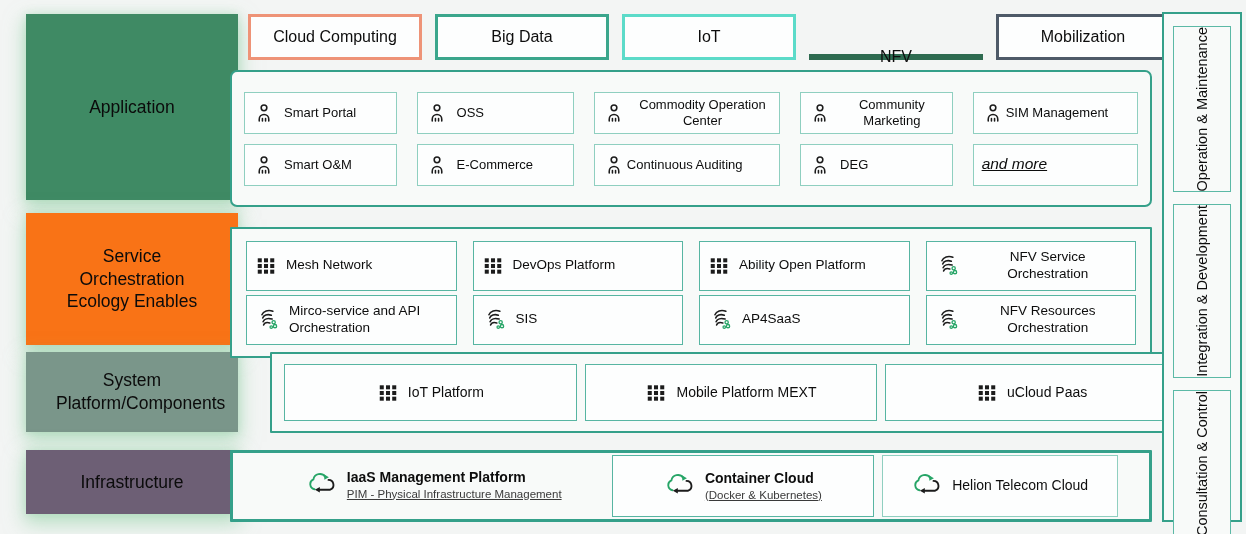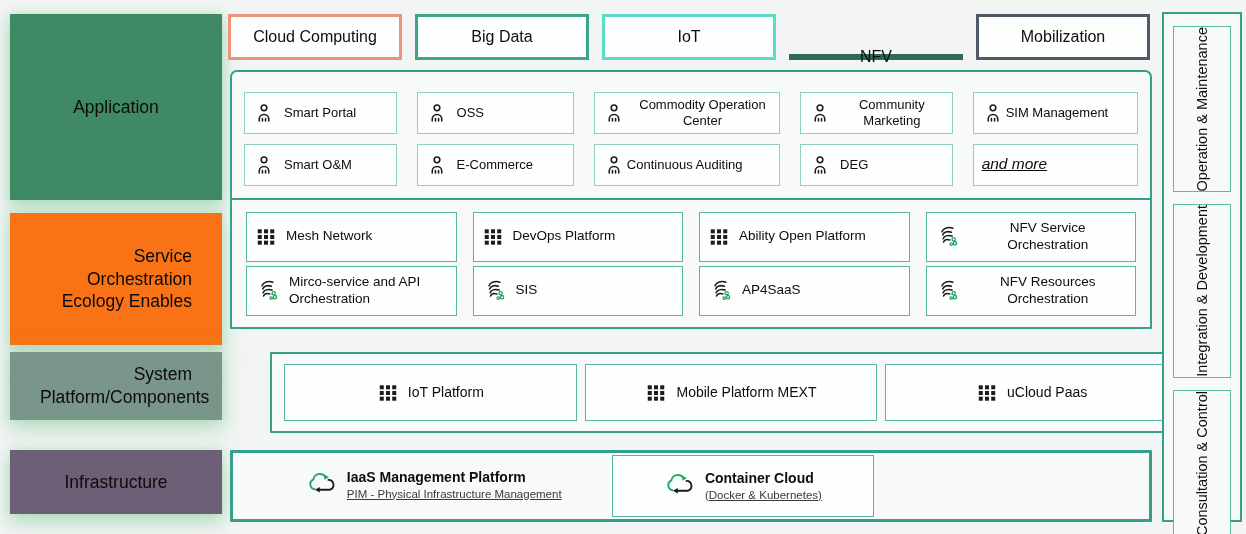--- a/index.html
+++ b/index.html
@@ -7,44 +7,44 @@
     width:1246px;height:534px;position:relative;overflow:hidden;
     background:#f3f5f4;
     font-family:"Liberation Sans", sans-serif;
     color:#0d0d0d;
     -webkit-font-smoothing:antialiased;
   }
   .abs{position:absolute;box-sizing:border-box;}
 
   
   .rail-box{
-    left:10px;width:212px;
-    display:flex;align-items:center;justify-content:center;text-align:right;
+    left:26px;width:212px;
+    display:flex;align-items:center;justify-content:center;text-align:center;
     font-size:17.5px;line-height:1.3;color:#0b0b0b;
     box-shadow:0 8px 18px 2px rgba(141,205,160,.55), 0 0 8px rgba(141,205,160,.35);
   }
   .rail-box .rail-label{max-width:152px;}
 
   
-  .tabs{left:228px;top:14px;width:922px;height:46px;display:flex;gap:13px;}
+  .tabs{left:248px;top:14px;width:922px;height:46px;display:flex;gap:13px;}
   .tab{
     flex:1;background:#fdfefe;border:3px solid #888;
     display:flex;align-items:center;justify-content:center;
     font-size:16px;
   }
 
   
   .panel{
     left:230px;width:922px;
     background:#f8faf9;border:2px solid #35a08a;border-radius:1px;
   }
   .panel-app{top:70px;height:137px;display:grid;
     grid-template-columns:.95fr .98fr 1.16fr .95fr 1.03fr;
     gap:10px 20px;align-content:center;padding:0 12px;border-radius:7px;}
-  .panel-svc{top:198px;height:131px;display:grid;
+  .panel-svc{top:227px;height:131px;display:grid;
     grid-template-columns:repeat(4,1fr);
     gap:4px 16px;align-content:center;padding:12px 14px;}
   .panel-sys{top:352px;height:81px;display:grid;
     grid-template-columns:repeat(3,1fr);
     gap:8px;align-content:center;padding:0 12px;margin-left:40px;}
   .panel-infra{top:450px;height:72px;display:grid;
     grid-template-columns:1.3fr 1fr .9fr;
     gap:8px;align-content:center;padding:0 31px;border-width:3px;}
 
   .item{
@@ -89,21 +89,21 @@
 </style>
 </head>
 <body>
 
 <div class="abs rail-box" style="top: 14px; height: 186px; background: rgb(63, 138, 100);">
   <div class="rail-label">Application</div>
 </div>
 <div class="abs rail-box" style="top: 213px; height: 132px; background: #f97316;">
   <div class="rail-label">Service Orchestration Ecology Enables</div>
 </div>
-<div class="abs rail-box" style="top: 352px; height: 68px; background: rgb(122, 150, 138);">
+<div class="abs rail-box" style="top: 352px; height: 80px; background: rgb(122, 150, 138);">
   <div class="rail-label">System Platform/Components</div>
 </div>
 <div class="abs rail-box" style="top: 450px; height: 64px; background: rgb(109, 95, 117);">
   <div class="rail-label">Infrastructure</div>
 </div>
 
 <div class="abs tabs">
   <div class="tab" style="border-color: rgb(238, 147, 119);">Cloud Computing</div>
   <div class="tab" style="border-color: rgb(59, 166, 140);">Big Data</div>
   <div class="tab" style="border-color: rgb(92, 219, 201);">IoT</div>
@@ -403,20 +403,31 @@
     <polygon fill="#27a567" points="16.4,1.2 21.2,3.9 16.8,6.4"></polygon>
     <path stroke="#1c1c1c" stroke-width="1.8" d="M20.8 6.6a4.9 4.9 0 0 1 1.6 9.5H11.4"></path>
     <polygon fill="#1c1c1c" points="12.4,13.4 7.6,16.1 12.4,18.7"></polygon>
   </svg>
 </span>
     <span class="stack">
       <span class="t">Container Cloud</span>
       <span class="s">(Docker &amp; Kubernetes)</span>
     </span>
   </div>
+  <div class="item lightborder">
+    <span class="ic">
+  <svg viewBox="0 0 30 24" width="31" height="25" fill="none" stroke-linecap="round">
+    <path stroke="#27a567" stroke-width="1.8" d="M7.2 15.6a5 5 0 0 1-1-9.5A6.3 6.3 0 0 1 17.6 3.6"></path>
+    <polygon fill="#27a567" points="16.4,1.2 21.2,3.9 16.8,6.4"></polygon>
+    <path stroke="#1c1c1c" stroke-width="1.8" d="M20.8 6.6a4.9 4.9 0 0 1 1.6 9.5H11.4"></path>
+    <polygon fill="#1c1c1c" points="12.4,13.4 7.6,16.1 12.4,18.7"></polygon>
+  </svg>
+</span>
+    <span class="one-line">Helion Telecom Cloud</span>
+  </div>
 </div>
 
 <div class="abs right-rail">
   <div class="vbox">
     <span class="vtext">Operation &amp; Maintenance</span>
   </div>
   <div class="vbox">
     <span class="vtext">Integration &amp; Development</span>
   </div>
   <div class="vbox">

